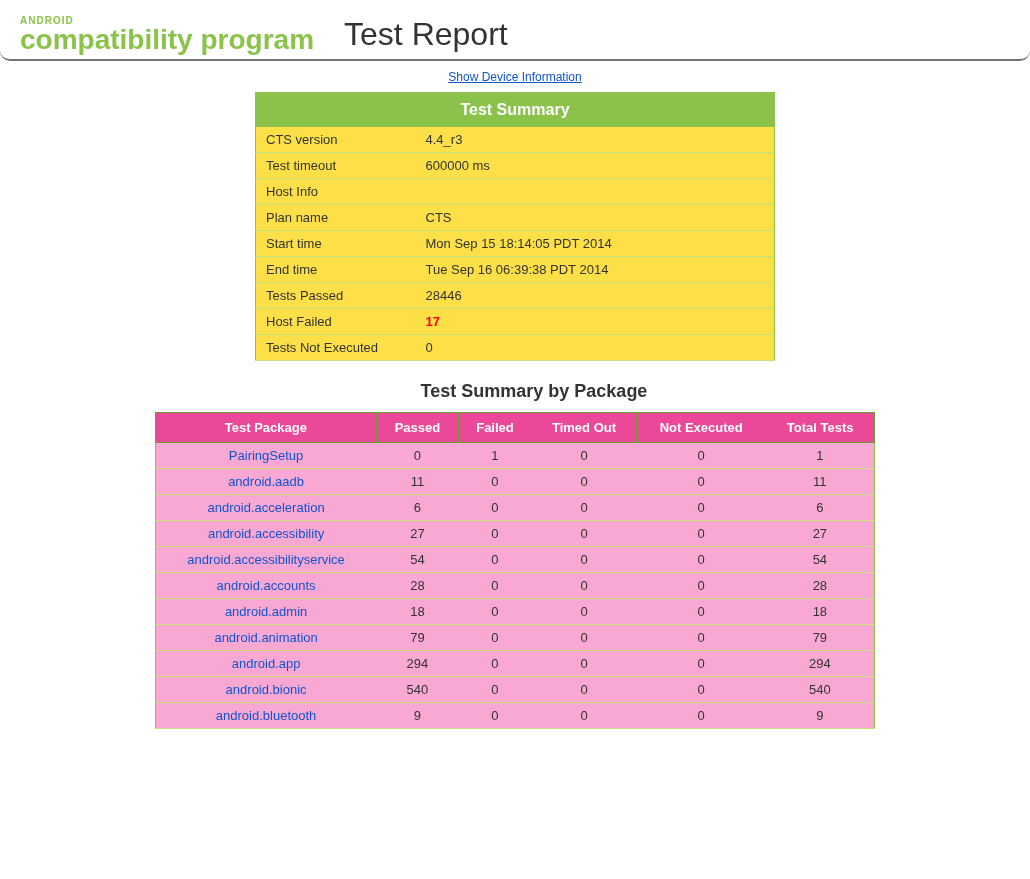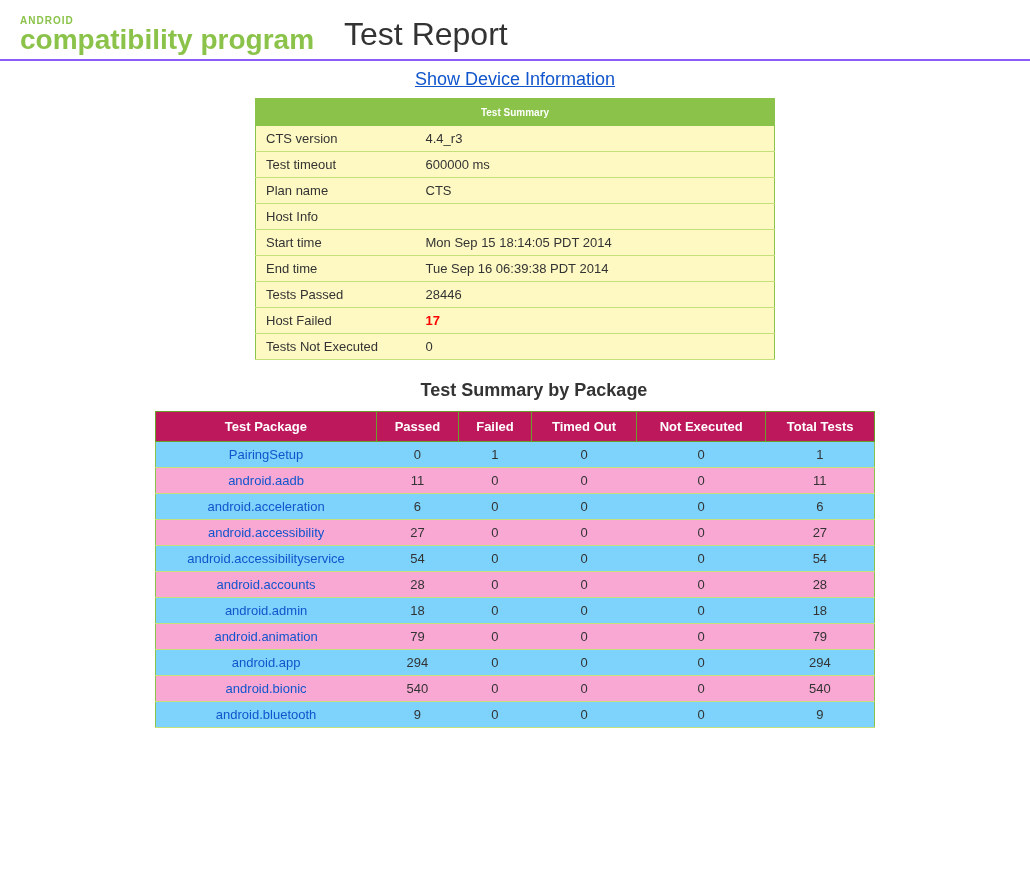--- a/index.html
+++ b/index.html
@@ -1,48 +1,48 @@
 <!DOCTYPE html>
 <html><head>
   <meta charset="utf-8">
   <style>
     * { margin: 0; padding: 0; box-sizing: border-box; }
     body { font-family: Arial, sans-serif; font-size: 13px; background: #fff; color: #333; }
 
     
-    .header { display: flex; align-items: center; padding: 15px 20px 5px 20px; border-bottom: 2px solid #8b5cf6; }
+    .header { display: flex; align-items: center; padding: 15px 20px 5px 20px; border-bottom: 2px solid #737373; border-radius: 10px; }
     .logo-container { display: flex; flex-direction: column; }
     .logo-android { font-size: 10px; color: #8bc34a; font-weight: bold; letter-spacing: 1px; text-transform: uppercase; }
     .logo-main { font-size: 28px; color: #8bc34a; font-weight: bold; line-height: 1; }
     .page-title { font-size: 32px; font-weight: normal; color: #333; margin-left: 30px; }
 
     
     .device-info-link { text-align: center; padding: 8px; }
-    .device-info-link a { color: #1155cc; font-size: 18px; }
+    .device-info-link a { color: #1155cc; font-size: 12px; }
 
     
     .summary-container { width: 520px; margin: 0 auto 20px auto; }
     .summary-table { width: 100%; border-collapse: collapse; border: 1px solid #8bc34a; }
-    .summary-header { background-color: #8bc34a; color: #fff; font-weight: bold; font-size: 10px; text-align: center; padding: 8px; }
-    .summary-row { background-color: #fef9c3; }
+    .summary-header { background-color: #8bc34a; color: #fff; font-weight: bold; font-size: 16px; text-align: center; padding: 8px; }
+    .summary-row { background-color: #fde047; }
     .summary-row td { padding: 5px 10px; border-bottom: 1px solid #c5e07a; }
     .summary-row td:first-child { font-weight: normal; width: 160px; }
     .summary-row td:last-child { }
     .failed-value { color: red; font-weight: bold; }
 
     
     .package-title { text-align: center; font-size: 18px; font-weight: bold; margin: 15px 0 10px 0; padding-left: 38px; }
 
     
     .package-container { width: 720px; margin: 0 auto; }
     .package-table { width: 100%; border-collapse: collapse; border: 1px solid #8bc34a; }
-    .package-table thead tr { background-color: #be185d; }
+    .package-table thead tr { background-color: #ec4899; }
     .package-table thead th { color: #fff; font-weight: bold; font-size: 13px; padding: 7px 10px; text-align: center; border: 1px solid #6a9e2a; }
     .package-table thead th:first-child { text-align: center; }
-    .pkg-row-even { background-color: #7dd3fc; }
+    .pkg-row-even { background-color: #f9a8d4; }
     .pkg-row-odd { background-color: #f9a8d4; }
     .package-table tbody td { padding: 5px 10px; text-align: center; border-bottom: 1px solid #c5e07a; }
     .package-table tbody td:first-child { text-align: center; }
     .package-table tbody td a { color: #1155cc; text-decoration: none; }
   </style>
 </head>
 <body>
 
 <div class="header">
   <div class="logo-container">
@@ -66,26 +66,26 @@
     <tbody id="summary-tbody">
     <tr class="summary-row">
           <td>CTS version</td>
           <td>4.4_r3</td>
         </tr>
         <tr class="summary-row">
           <td>Test timeout</td>
           <td>600000 ms</td>
         </tr>
         <tr class="summary-row">
+          <td>Host Info</td>
+          <td></td>
+        </tr>
+        <tr class="summary-row">
           <td>Plan name</td>
           <td>CTS</td>
-        </tr>
-        <tr class="summary-row">
-          <td>Host Info</td>
-          <td></td>
         </tr>
         <tr class="summary-row">
           <td>Start time</td>
           <td>Mon Sep 15 18:14:05 PDT 2014</td>
         </tr>
         <tr class="summary-row">
           <td>End time</td>
           <td>Tue Sep 16 06:39:38 PDT 2014</td>
         </tr>
         <tr class="summary-row">

